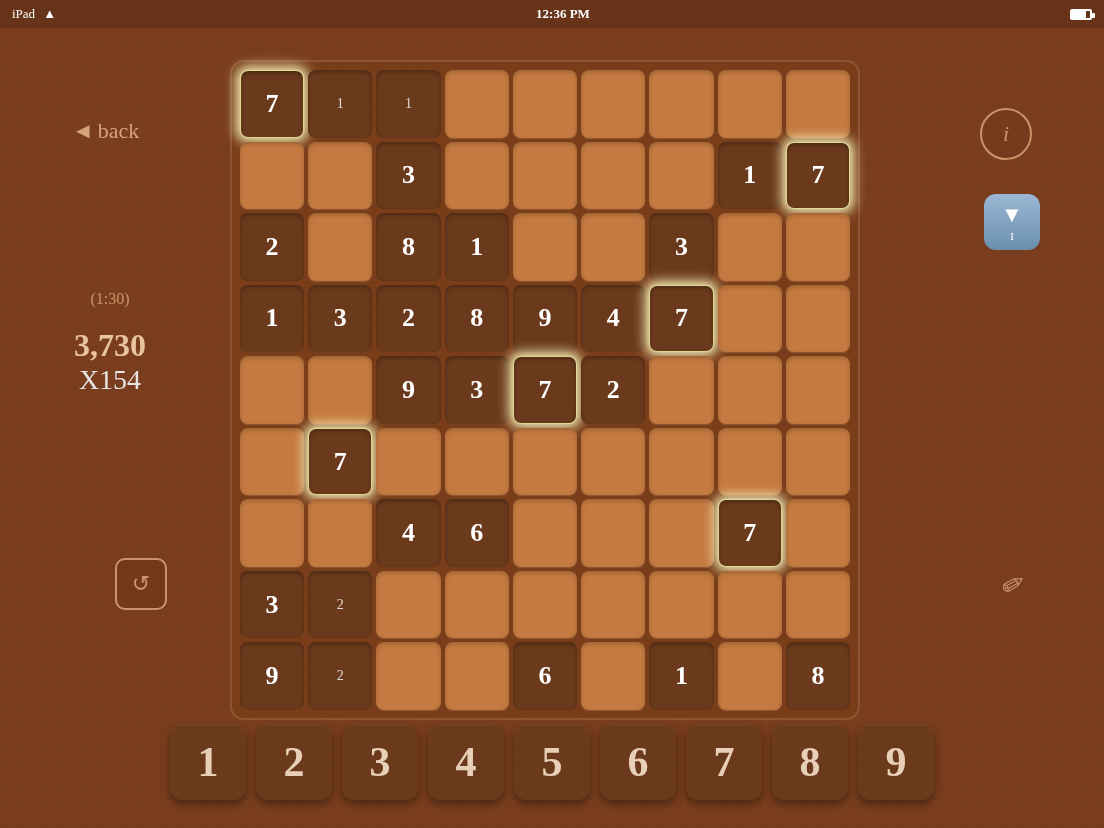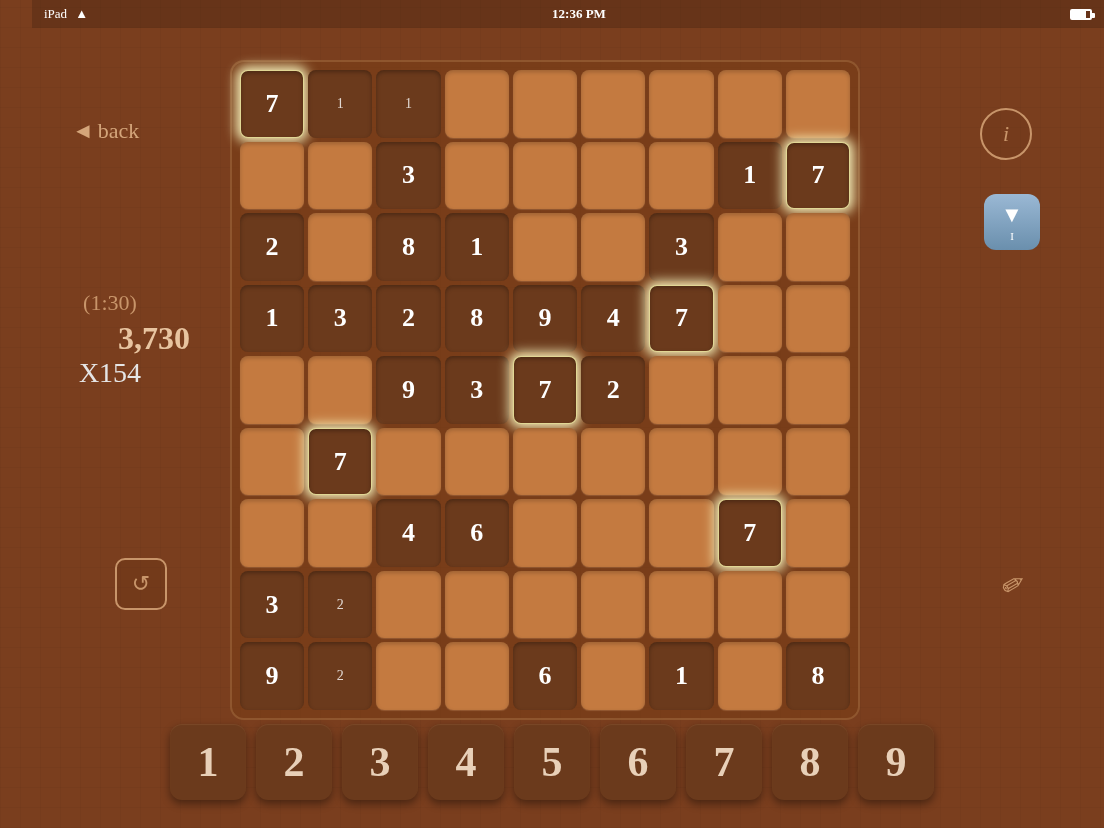--- a/index.html
+++ b/index.html
@@ -20,21 +20,20 @@
       position: absolute;
       top: 0; left: 0; right: 0;
       height: 28px;
       background: rgba(0,0,0,0.15);
       display: flex;
       align-items: center;
       justify-content: space-between;
       padding: 0 12px;
       color: white;
       font-size: 13px;
-      margin-left: 32px;
     }
     .status-left { display: flex; align-items: center; gap: 8px; }
     .status-center { font-weight: 700; }
     .status-right { display: flex; align-items: center; gap: 4px; }
     .battery-icon {
       width: 22px; height: 11px;
       border: 2px solid white;
       border-radius: 2px;
       position: relative;
       display: inline-block;
@@ -68,28 +67,27 @@
     
     #score-area {
       position: absolute;
       top: 290px;
       left: 30px;
       text-align: center;
       width: 160px;
     }
     .score-timer {
       color: #c8956a;
-      font-size: 22px;
-      margin-bottom: 4px;
+      font-size: 16px;
+      margin-bottom: 19px;
     }
     .score-points {
       color: #e8c4a0;
       font-size: 32px;
       font-weight: bold;
-      text-align: right;
     }
     .score-multiplier {
       color: #e5e5e5;
       font-size: 28px;
       font-weight: normal;
     }
 
     
     #refresh-button {
       position: absolute;

